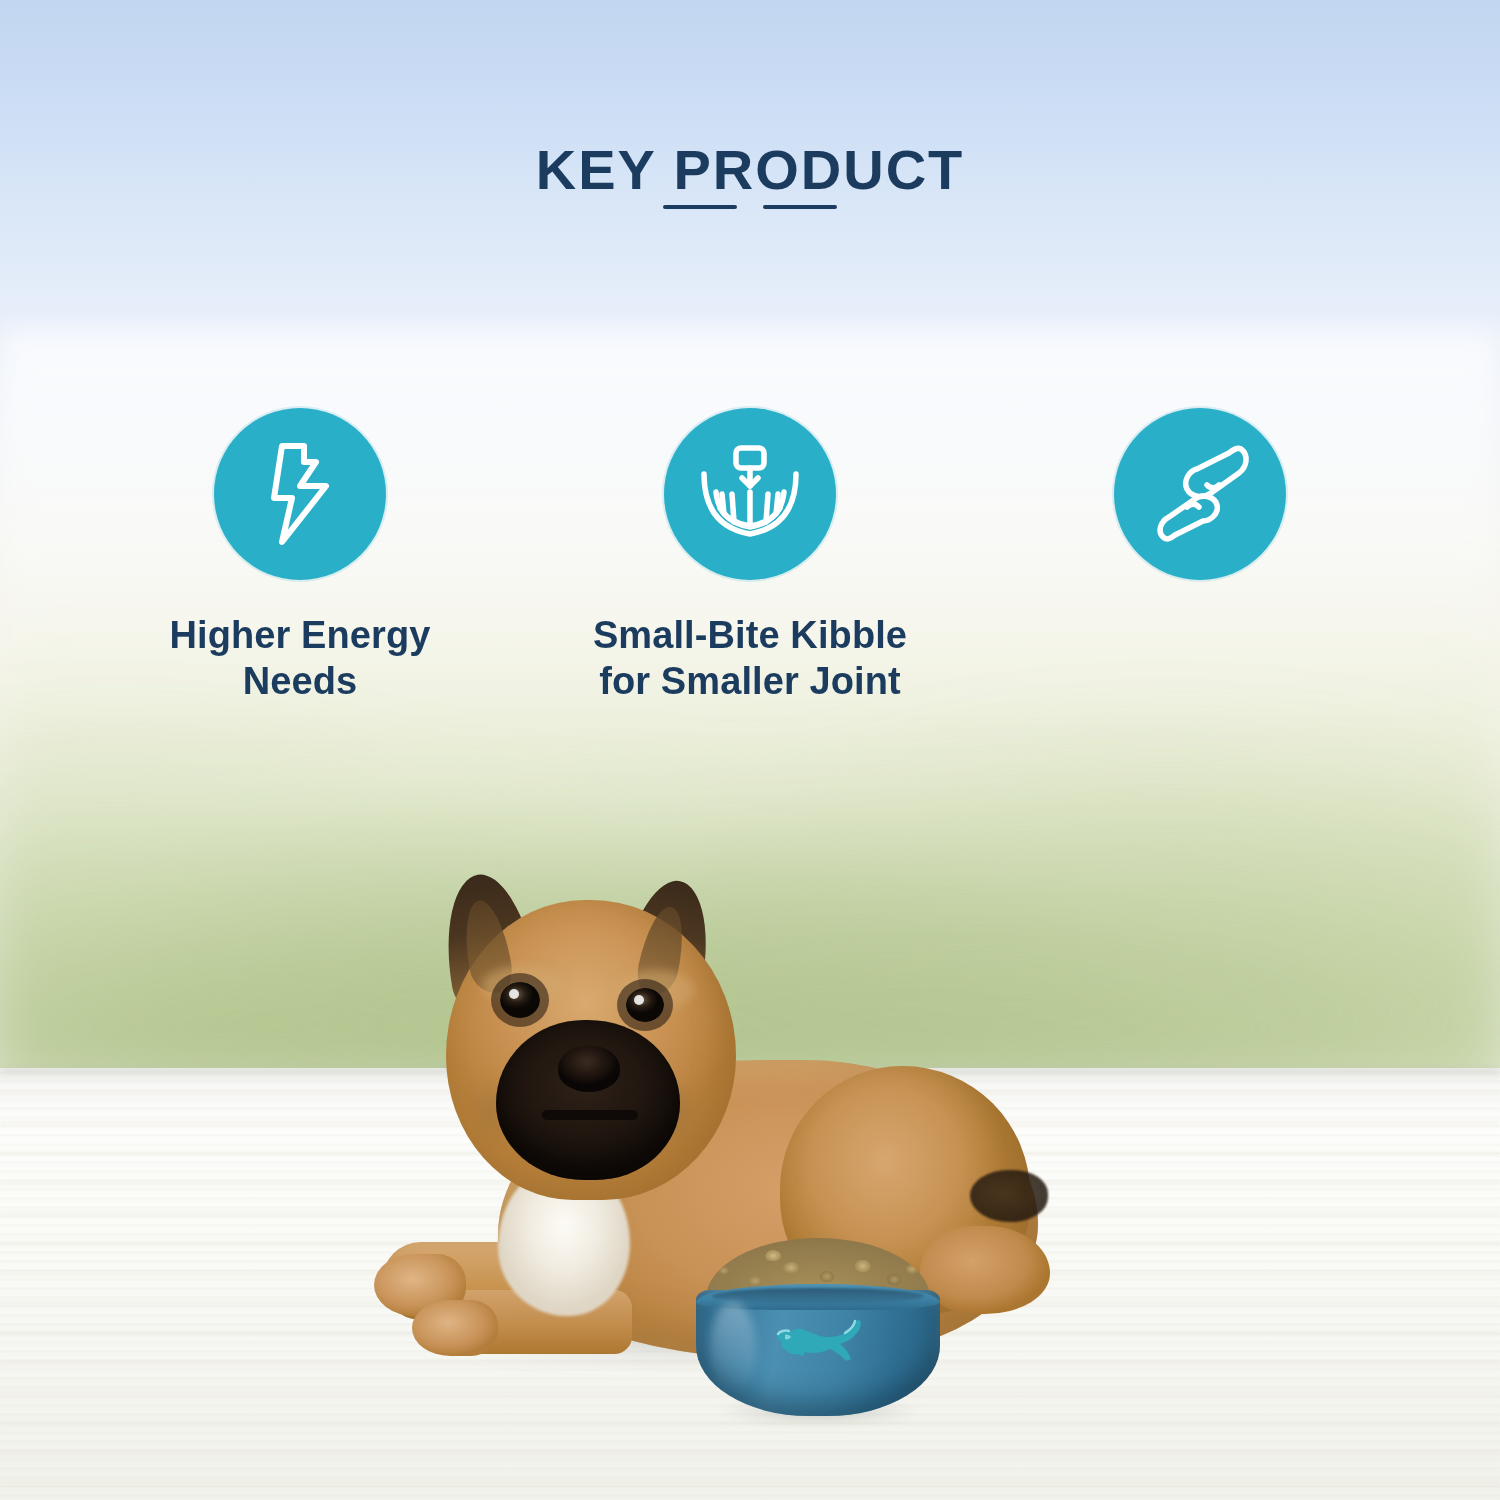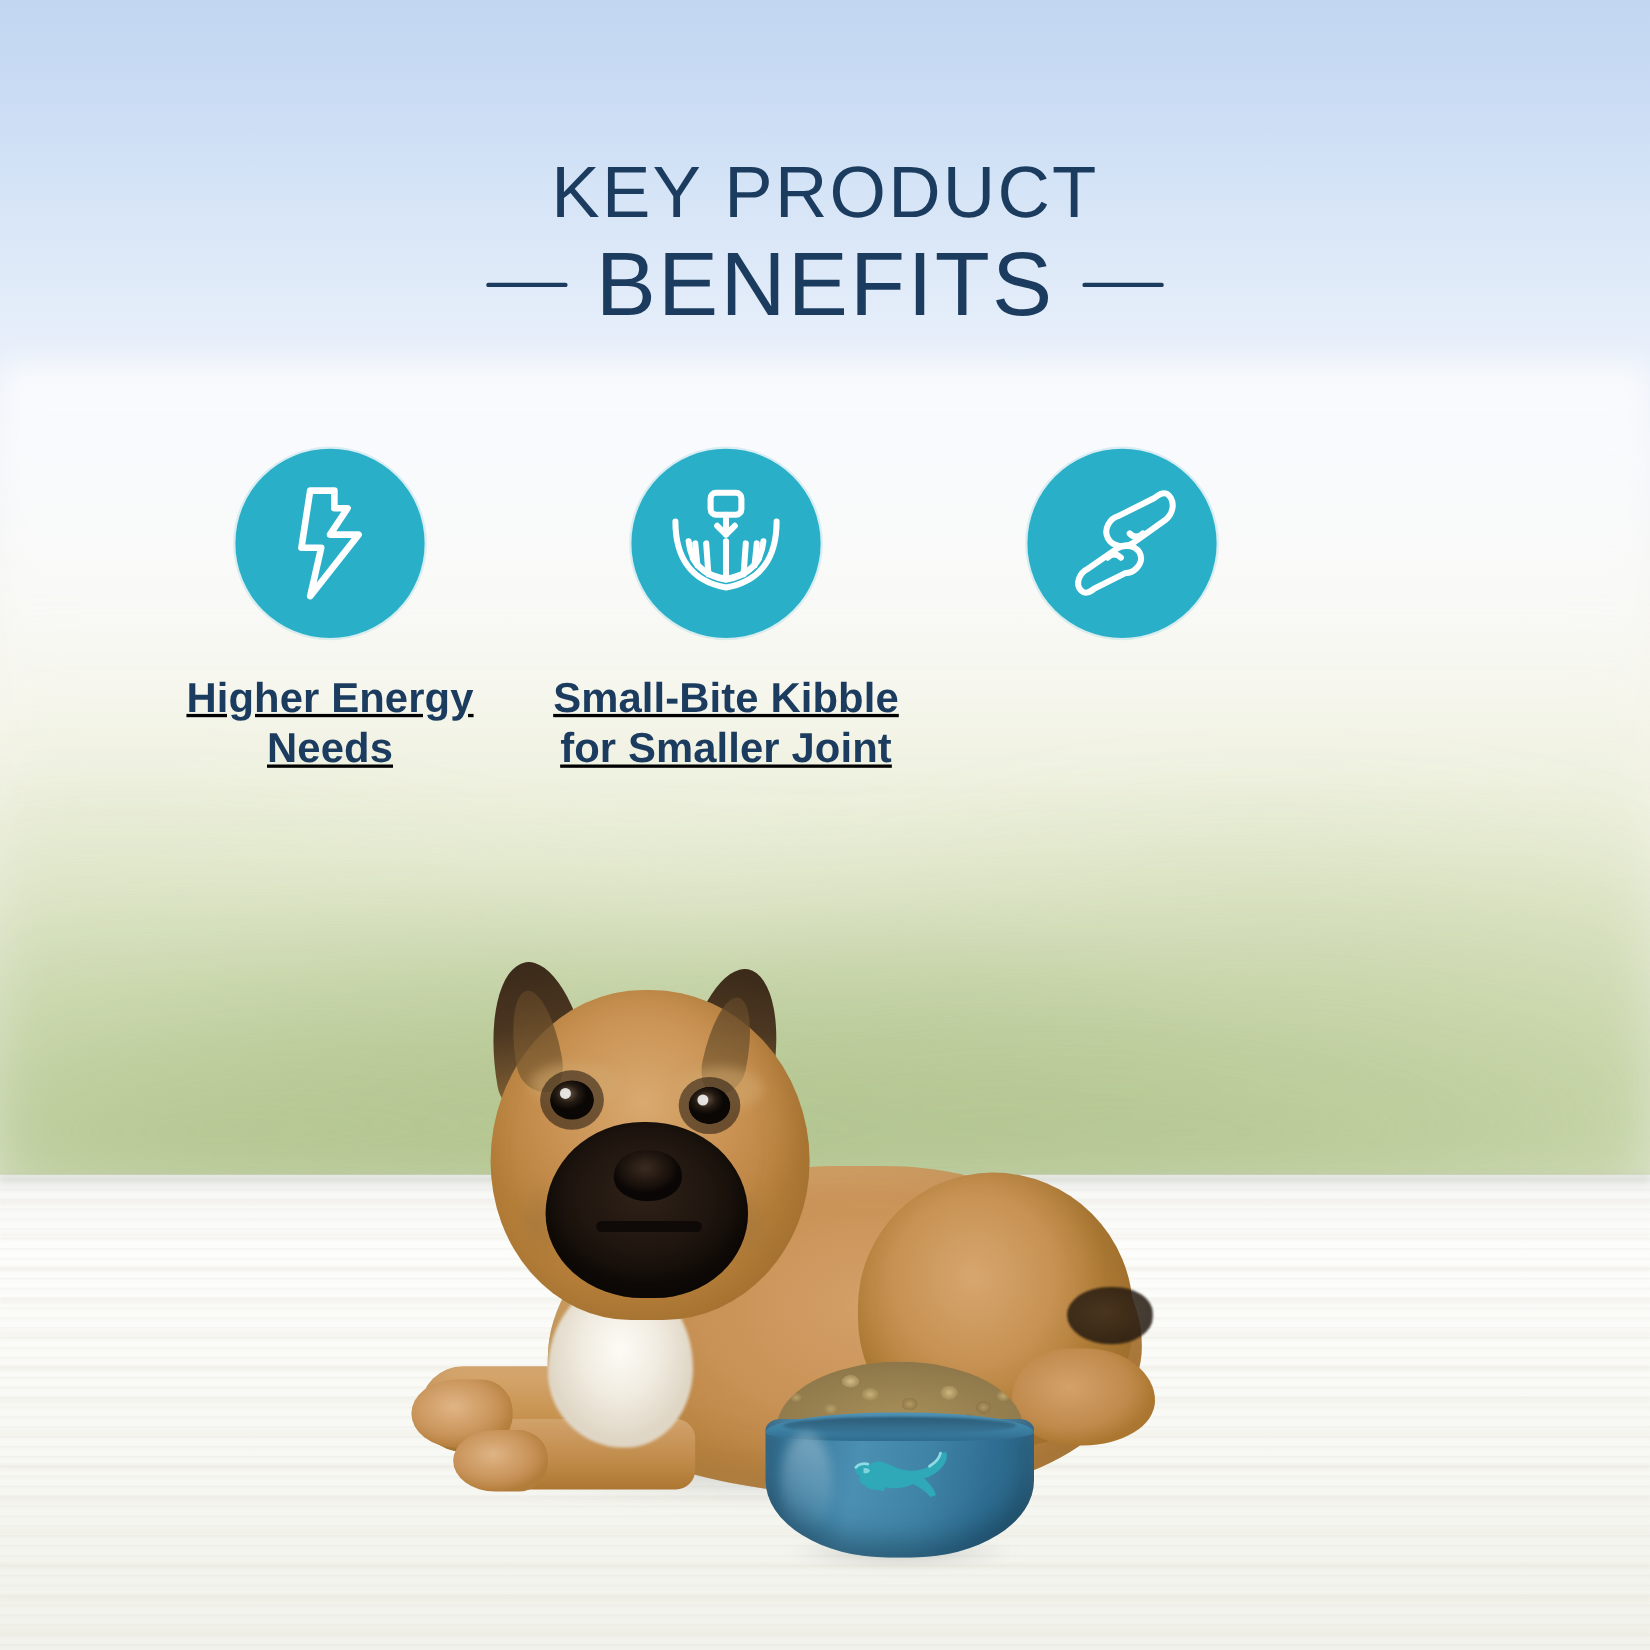--- a/index.html
+++ b/index.html
@@ -97,34 +97,34 @@
   
   .headline{
     position:absolute;left:0;top:140px;width:1500px;
     text-align:center;
     color:#1b3c5e;
     font-weight:300;
     letter-spacing:1.5px;
     line-height:1.06;
   }
   .headline .l1{
-    display:block;font-size:66px;font-weight:400;letter-spacing:2px;
+    display:block;font-size:56px;font-weight:700;letter-spacing:2px;
   }
   .headline .l2{
     display:flex;align-items:center;justify-content:center;gap:26px;
     font-size:82px;font-weight:300;letter-spacing:2px;margin-top:6px;
   }
   .dash{
     display:inline-block;width:74px;height:4px;background:#1b3c5e;border-radius:2px;
   }
 
   
   .benefits{
     position:absolute;left:120px;top:408px;width:1260px;
-    display:flex;align-items:flex-start;text-decoration:underline;
+    display:flex;justify-content:space-between;align-items:flex-start;
   }
   .benefit{
     width:360px;display:flex;flex-direction:column;align-items:center;
   }
   .icon-circle{
     width:172px;height:172px;border-radius:50%;
     background:#2aafc9;
     display:flex;align-items:center;justify-content:center;
     box-shadow:0 0 0 2px rgba(42,175,201,.16);
   }
@@ -350,21 +350,20 @@
 
   <div class="surface"></div>
   <div class="surface-grain"></div>
   <div class="surface-grain2"></div>
   <div class="surface-edge"></div>
 
   <div class="headline">
     <span class="l1">KEY PRODUCT</span>
     <span class="l2">
       <span class="dash"></span>
-      <span>BENEFITS</span>
       <span class="dash"></span>
     </span>
   </div>
 
   <div class="benefits">
 
     <div class="benefit">
       <div class="icon-circle">
         <span>
           <svg width="96" height="108" viewBox="0 0 96 108" fill="none">

